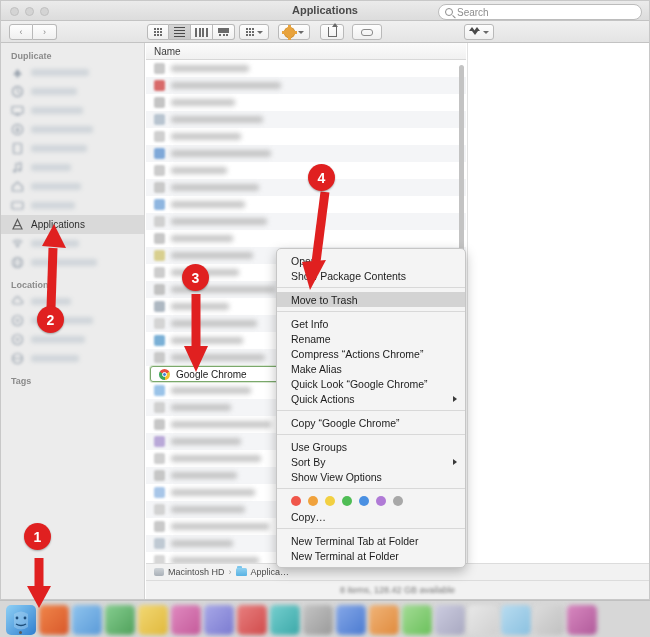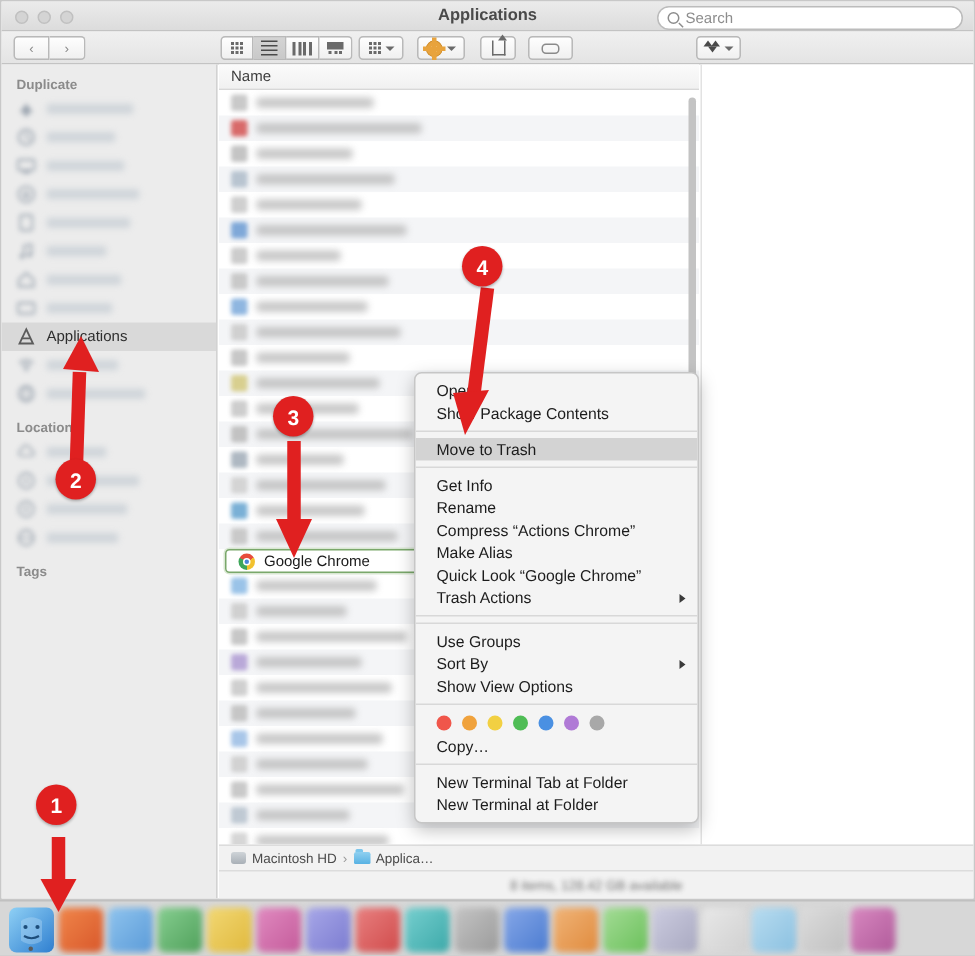--- a/index.html
+++ b/index.html
@@ -972,24 +972,25 @@
       <div class="mi">Show Package Contents</div>
       <div class="msep"></div>
       <div class="mi hl">Move to Trash</div>
       <div class="msep"></div>
       <div class="mi">Get Info</div>
       <div class="mi">Rename</div>
       <div class="mi">Compress “Actions Chrome”</div>
       <div class="mi">Make Alias</div>
       <div class="mi">Quick Look “Google Chrome”</div>
       <div class="mi">
-        <span>Trash Actions</span>
+        <span>Quick Actions</span>
         <span class="arrow"></span>
       </div>
       <div class="msep"></div>
+      <div class="mi">Copy “Google Chrome”</div>
       <div class="msep"></div>
       <div class="mi">Use Groups</div>
       <div class="mi">
         <span>Sort By</span>
         <span class="arrow"></span>
       </div>
       <div class="mi">Show View Options</div>
       <div class="msep"></div>
       <div class="swatches">
         <span class="sw" style="background:#f0564a"></span>

